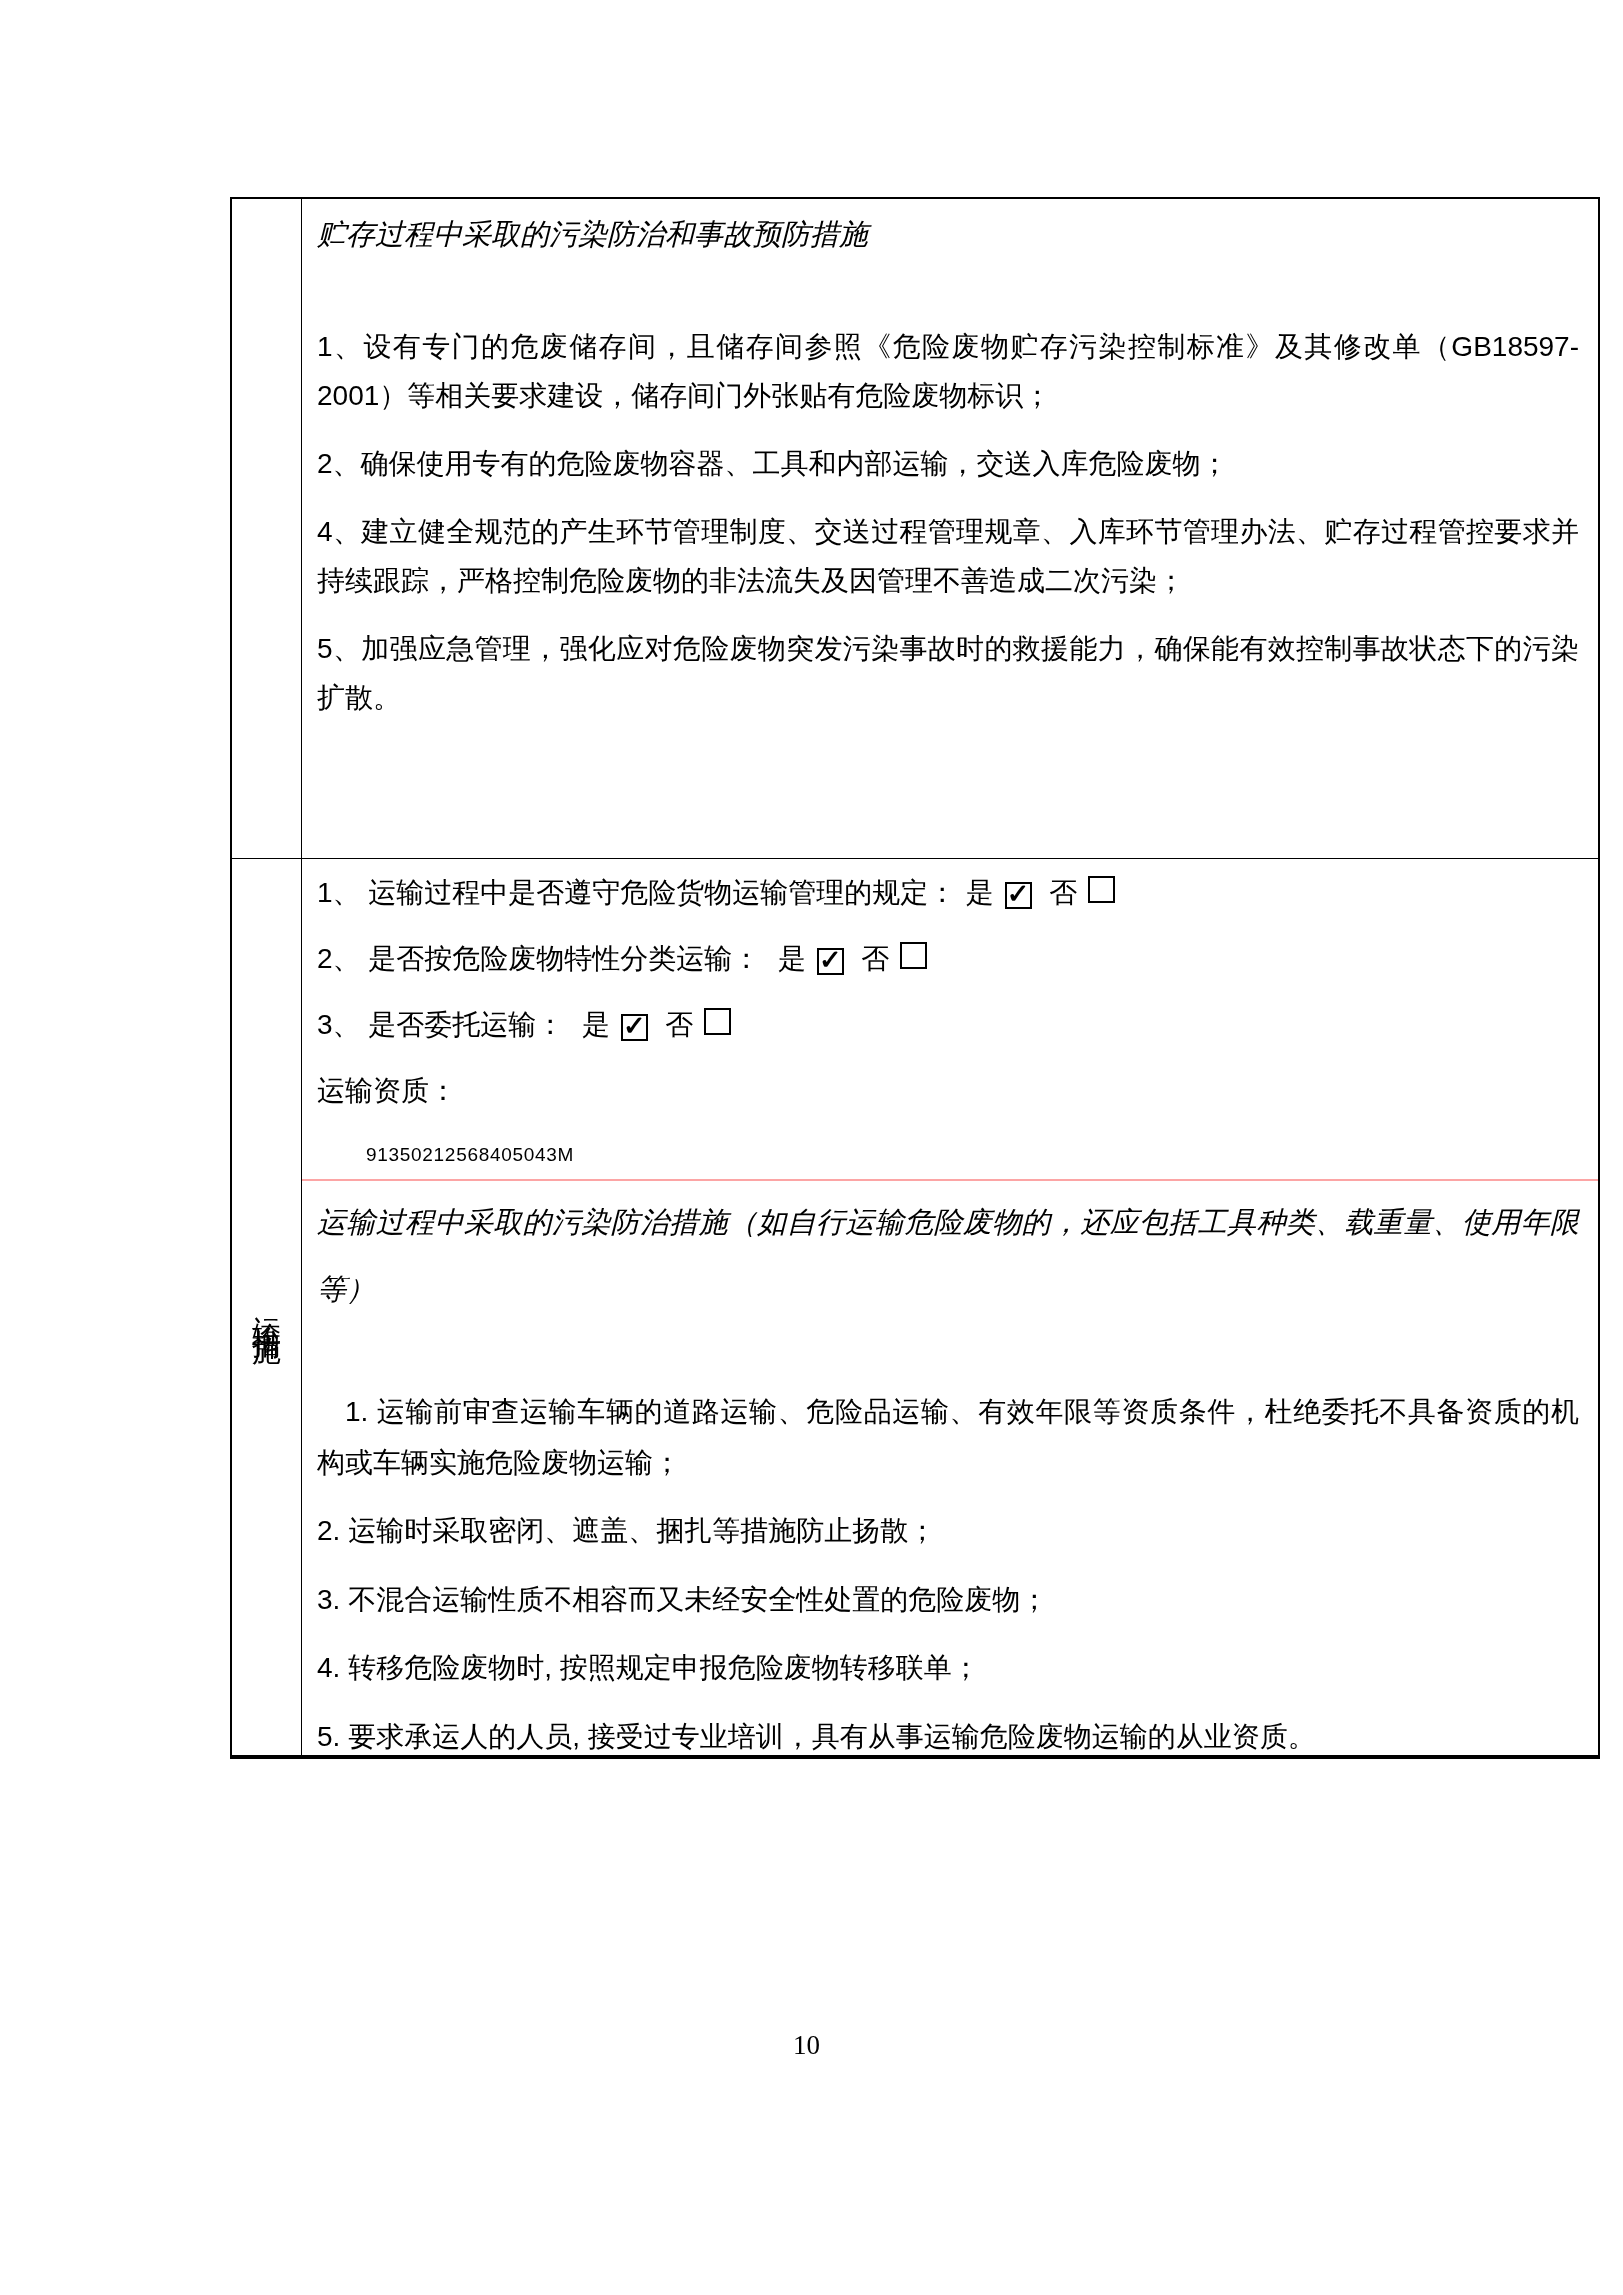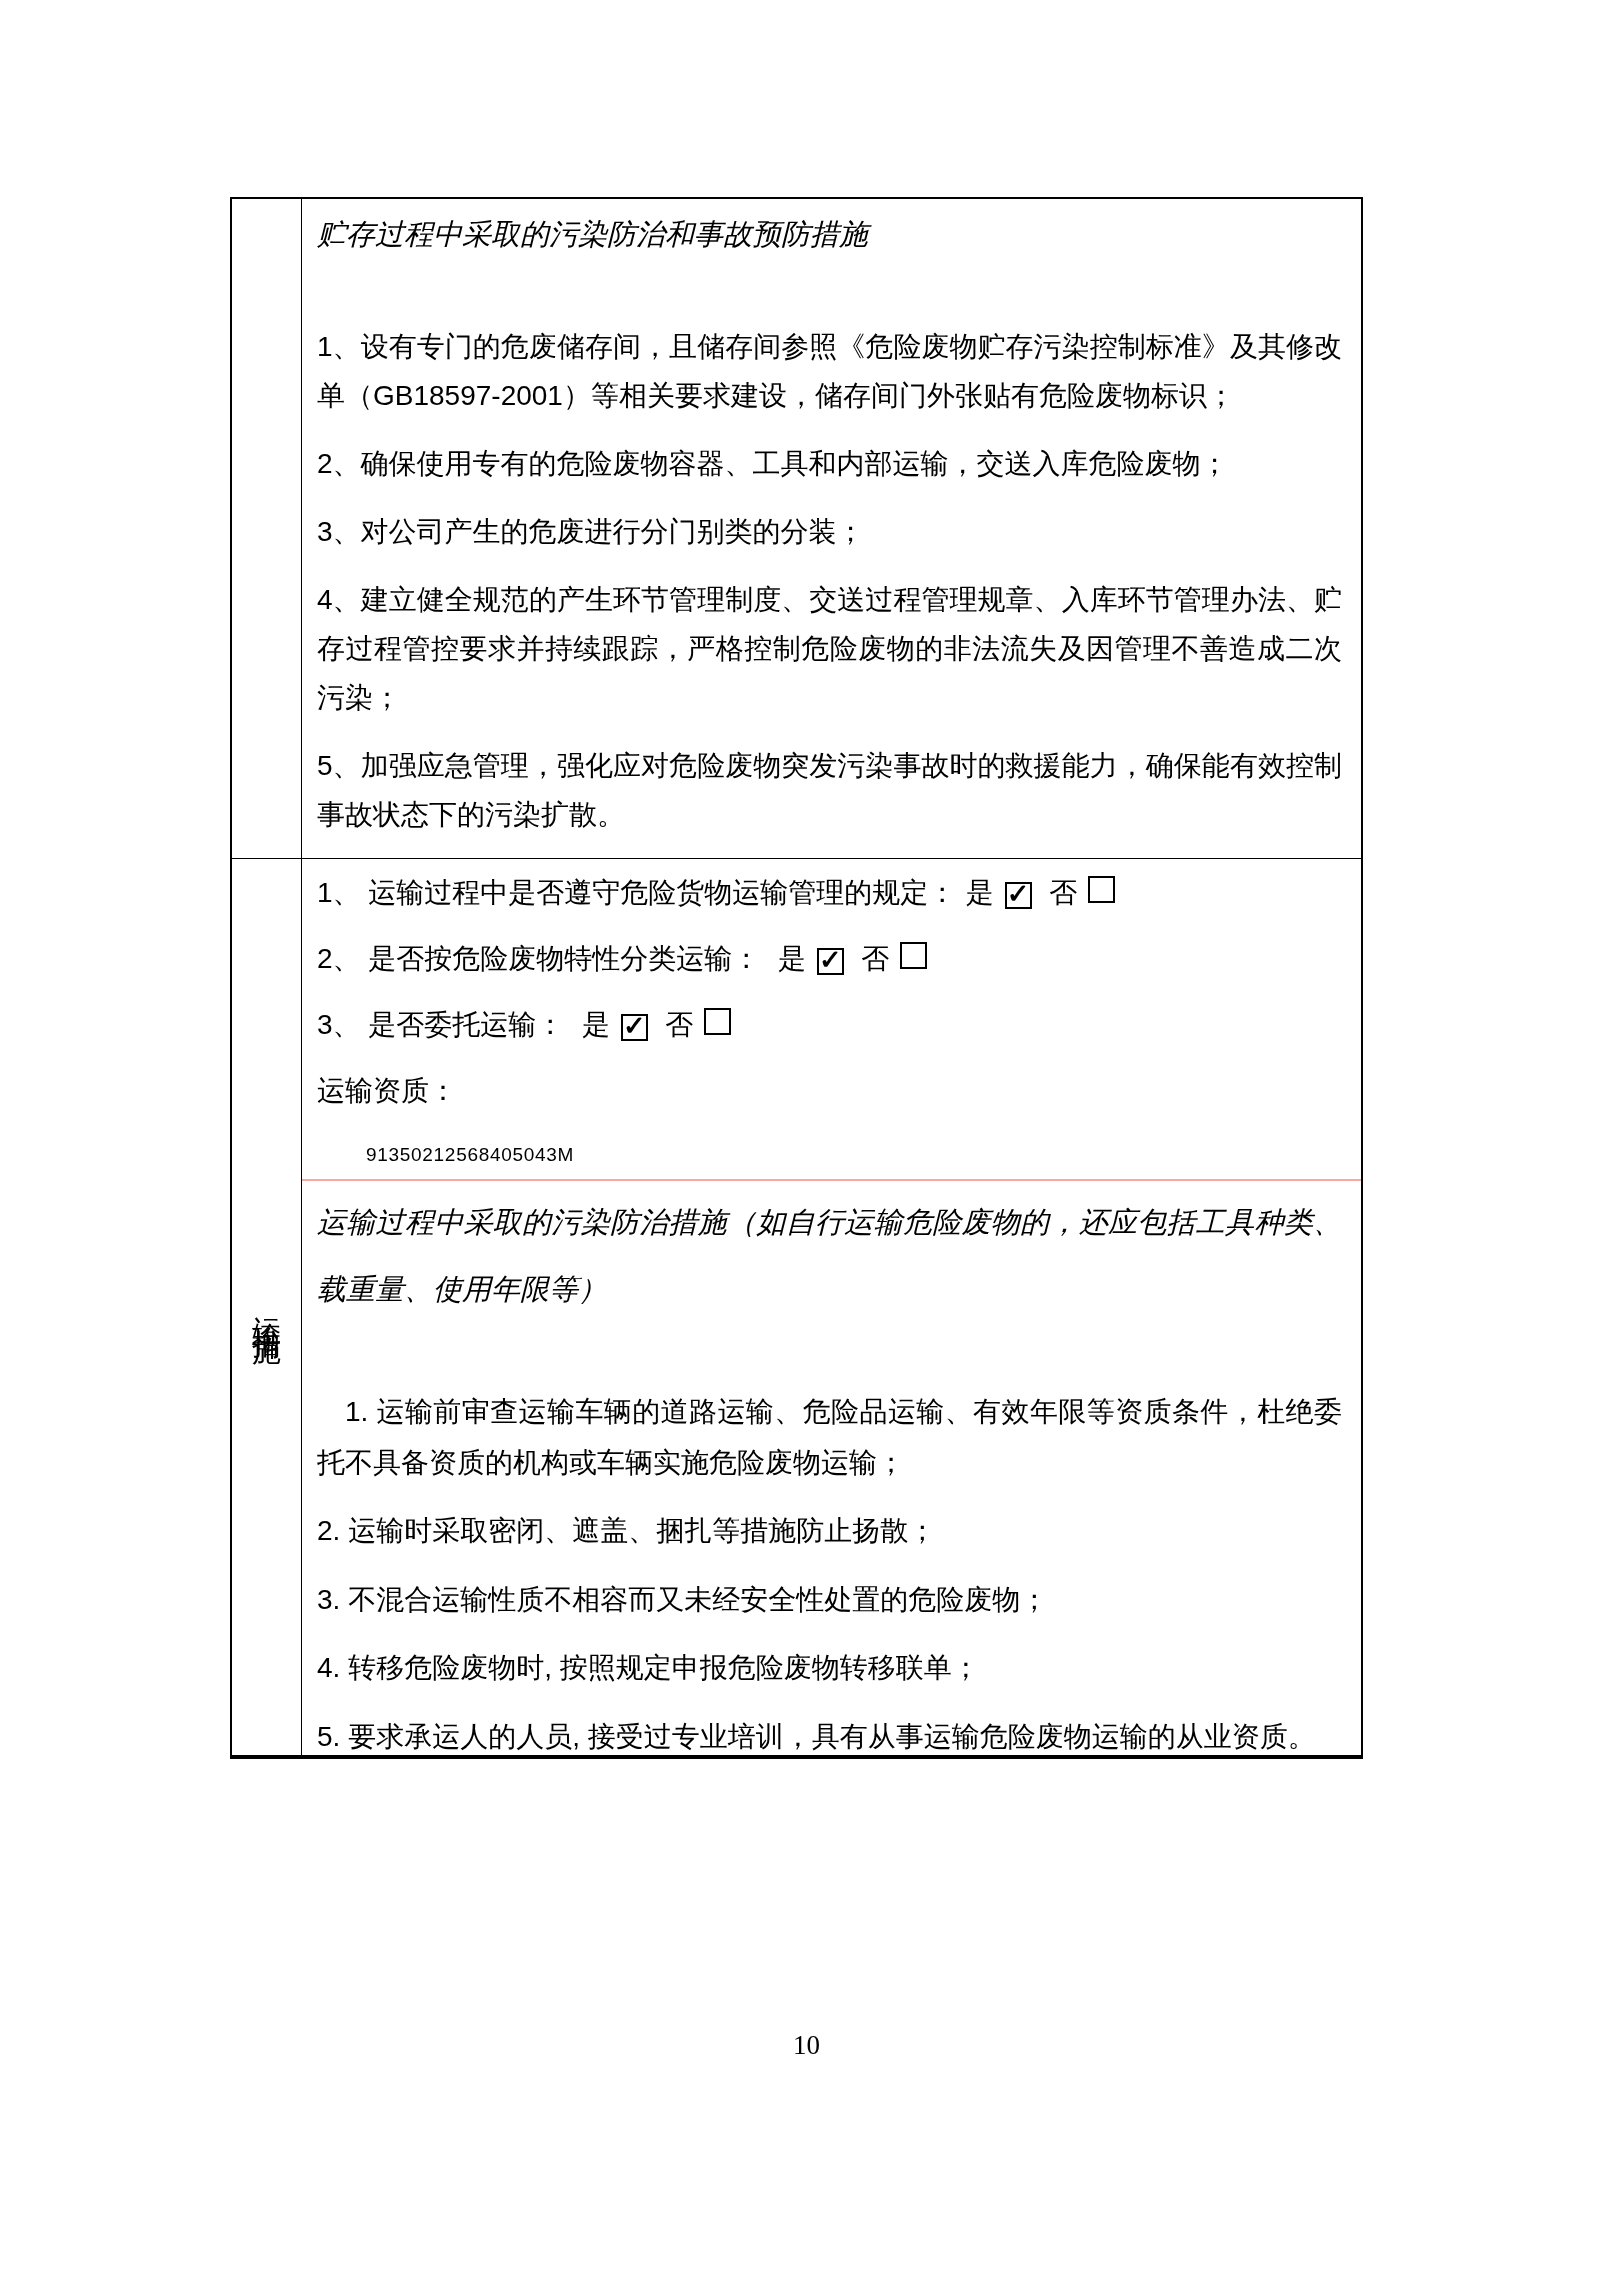--- a/index.html
+++ b/index.html
@@ -9,21 +9,21 @@
     color: #000000;
     font-family: "Liberation Sans", sans-serif;
     position: relative;
     overflow: hidden;
   }
 
   
   .doc-table {
     position: absolute;
     left: 230px; top: 197px;
-    width: 1133px; height: 1562px;
+    width: 1370px; height: 1562px;
     box-sizing: border-box;
     border: 2px solid #000;
     border-bottom-width: 4px;
     display: grid;
     grid-template-columns: 70px 1fr;
     grid-template-rows: 660px 322px 1fr;
   }
   .cell { box-sizing: border-box; overflow: hidden; }
 
   .cell-empty   { grid-row: 1; grid-column: 1; border-right: 1.4px solid #000; border-bottom: 1.4px solid #000; }
@@ -111,21 +111,20 @@
 <body>
 
 <div class="doc-table">
 
   <div class="cell cell-empty"></div>
 
   <div class="cell cell-storage">
     <p class="italic-heading">贮存过程中采取的污染防治和事故预防措施</p>
     <p class="body-par first">1、设有专门的危废储存间，且储存间参照《危险废物贮存污染控制标准》及其修改单（GB18597-2001）等相关要求建设，储存间门外张贴有危险废物标识；</p>
     <p class="body-par">2、确保使用专有的危险废物容器、工具和内部运输，交送入库危险废物；</p>
-    <p class="body-par">3、对公司产生的危废进行分门别类的分装；</p>
     <p class="body-par">4、建立健全规范的产生环节管理制度、交送过程管理规章、入库环节管理办法、贮存过程管控要求并持续跟踪，严格控制危险废物的非法流失及因管理不善造成二次污染；</p>
     <p class="body-par">5、加强应急管理，强化应对危险废物突发污染事故时的救援能力，确保能有效控制事故状态下的污染扩散。</p>
   </div>
 
   <div class="cell cell-label">
     <span class="v-label">运输措施</span>
   </div>
 
   <div class="cell cell-questions">
 

